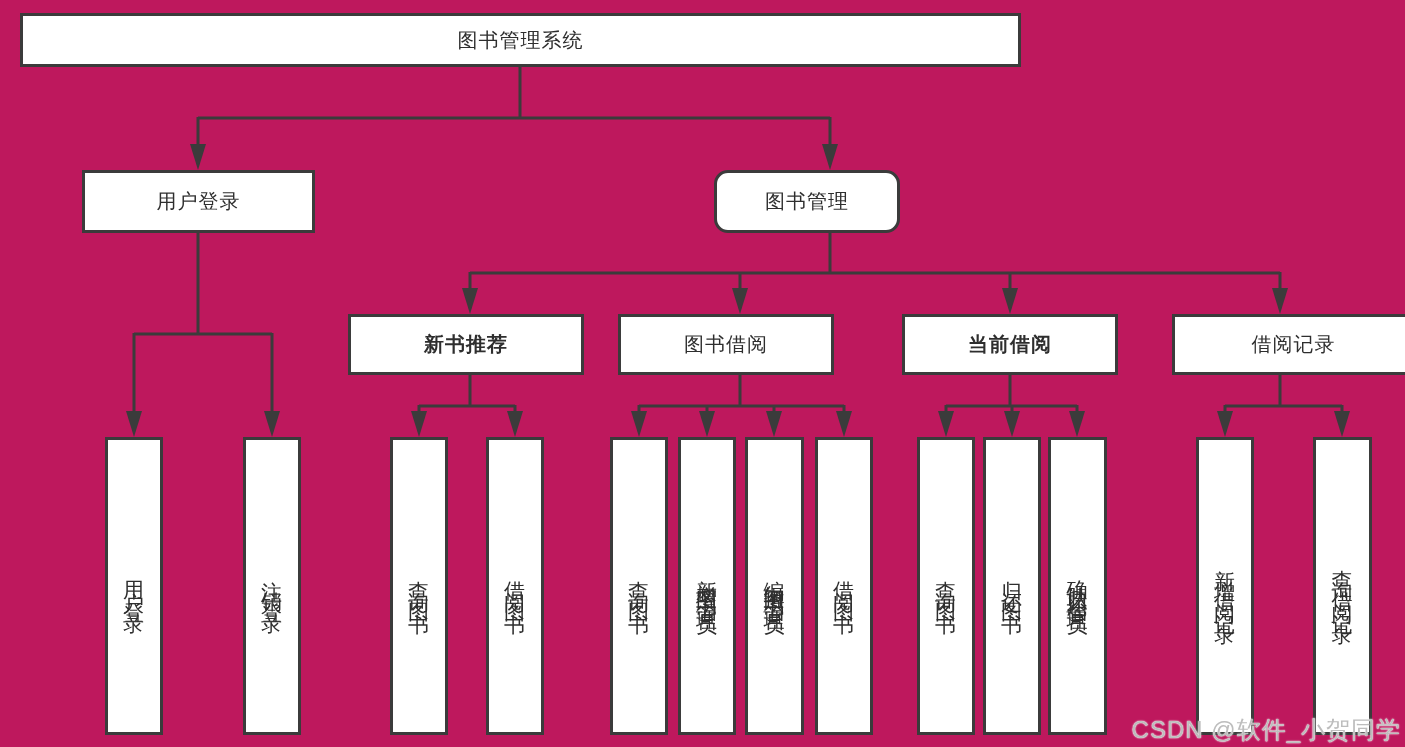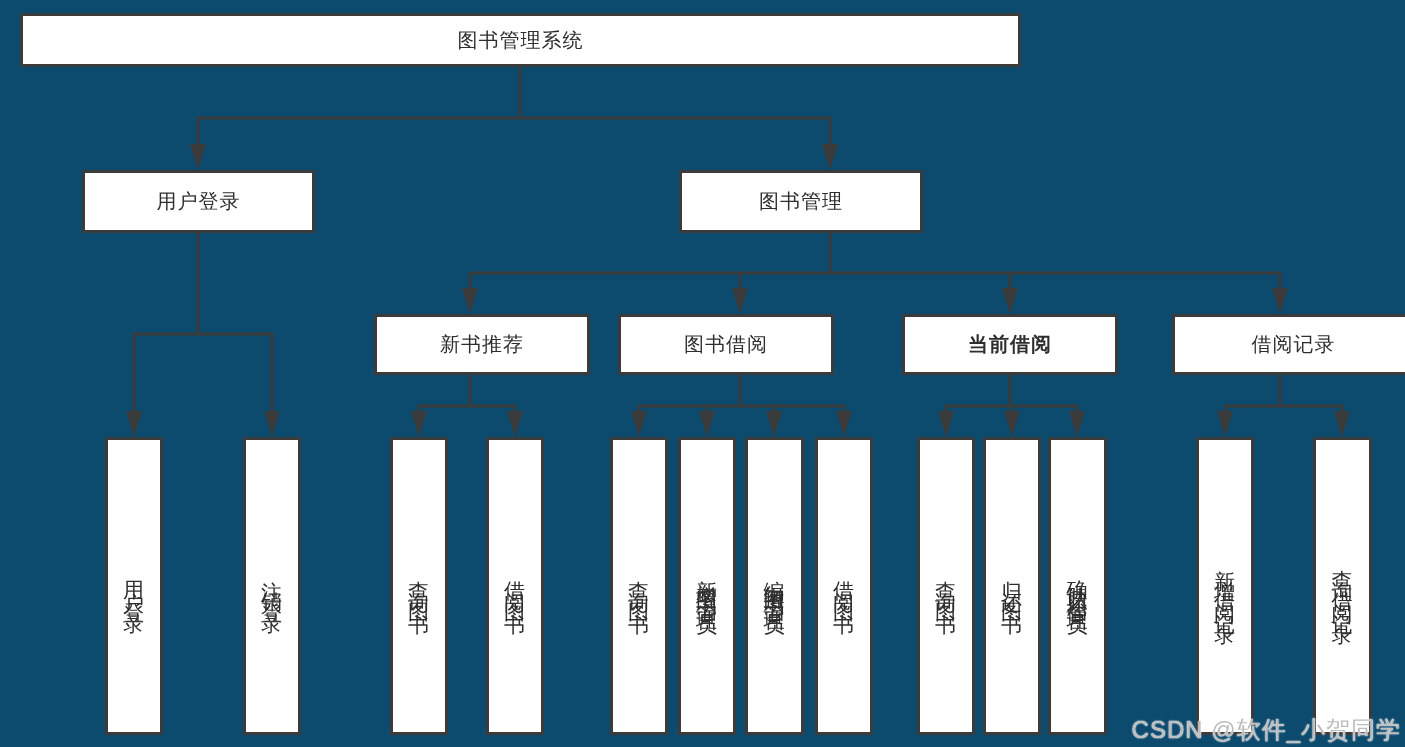--- a/index.html
+++ b/index.html
@@ -5,21 +5,21 @@
   html, body {
     margin: 0;
     padding: 0;
     background: #ffffff;
     font-family: "Liberation Sans", sans-serif;
   }
   .canvas {
     position: relative;
     width: 1405px;
     height: 747px;
-    background: #0c4a6e;
+    background: #be185d;
     overflow: hidden;
   }
   svg.connectors {
     position: absolute;
     left: 0;
     top: 0;
     z-index: 1;
   }
   .box {
     position: absolute;
@@ -120,23 +120,23 @@
     <g>
       <path d="M1280 375 V406 M1225 406 H1342 M1225 405 V415 M1342 405 V415" fill="none" stroke="#3b3b3b" stroke-width="3"></path>
       <polygon points="1217,411 1233,411 1225,437" fill="#3b3b3b"></polygon>
       <polygon points="1334,411 1350,411 1342,437" fill="#3b3b3b"></polygon>
     </g>
   </svg>
 
   <div class="box hbox" style="left:20px; top:13px; width:1001px; height:54px;">图书管理系统</div>
 
   <div class="box hbox" style="left:82px; top:170px; width:233px; height:63px;">用户登录</div>
-  <div class="box hbox" style="left:679px; top:170px; width:244px; height:63px;">图书管理</div>
+  <div class="box hbox" style="left:714px; top:170px; width:186px; height:63px;border-radius:14px;">图书管理</div>
 
-  <div class="box hbox" style="left:374px; top:314px; width:216px; height:61px;">新书推荐</div>
+  <div class="box hbox" style="left:348px; top:314px; width:236px; height:61px;font-weight:bold;">新书推荐</div>
   <div class="box hbox" style="left:618px; top:314px; width:216px; height:61px;">图书借阅</div>
   <div class="box hbox" style="left:902px; top:314px; width:216px; height:61px;font-weight:bold;">当前借阅</div>
   <div class="box hbox" style="left:1172px; top:314px; width:243px; height:61px;">借阅记录</div>
 
   <div class="box vbox" style="left:105px;">
     <span class="vtext">用户登录</span>
   </div>
   <div class="box vbox" style="left:243px;">
     <span class="vtext">注销登录</span>
   </div>

